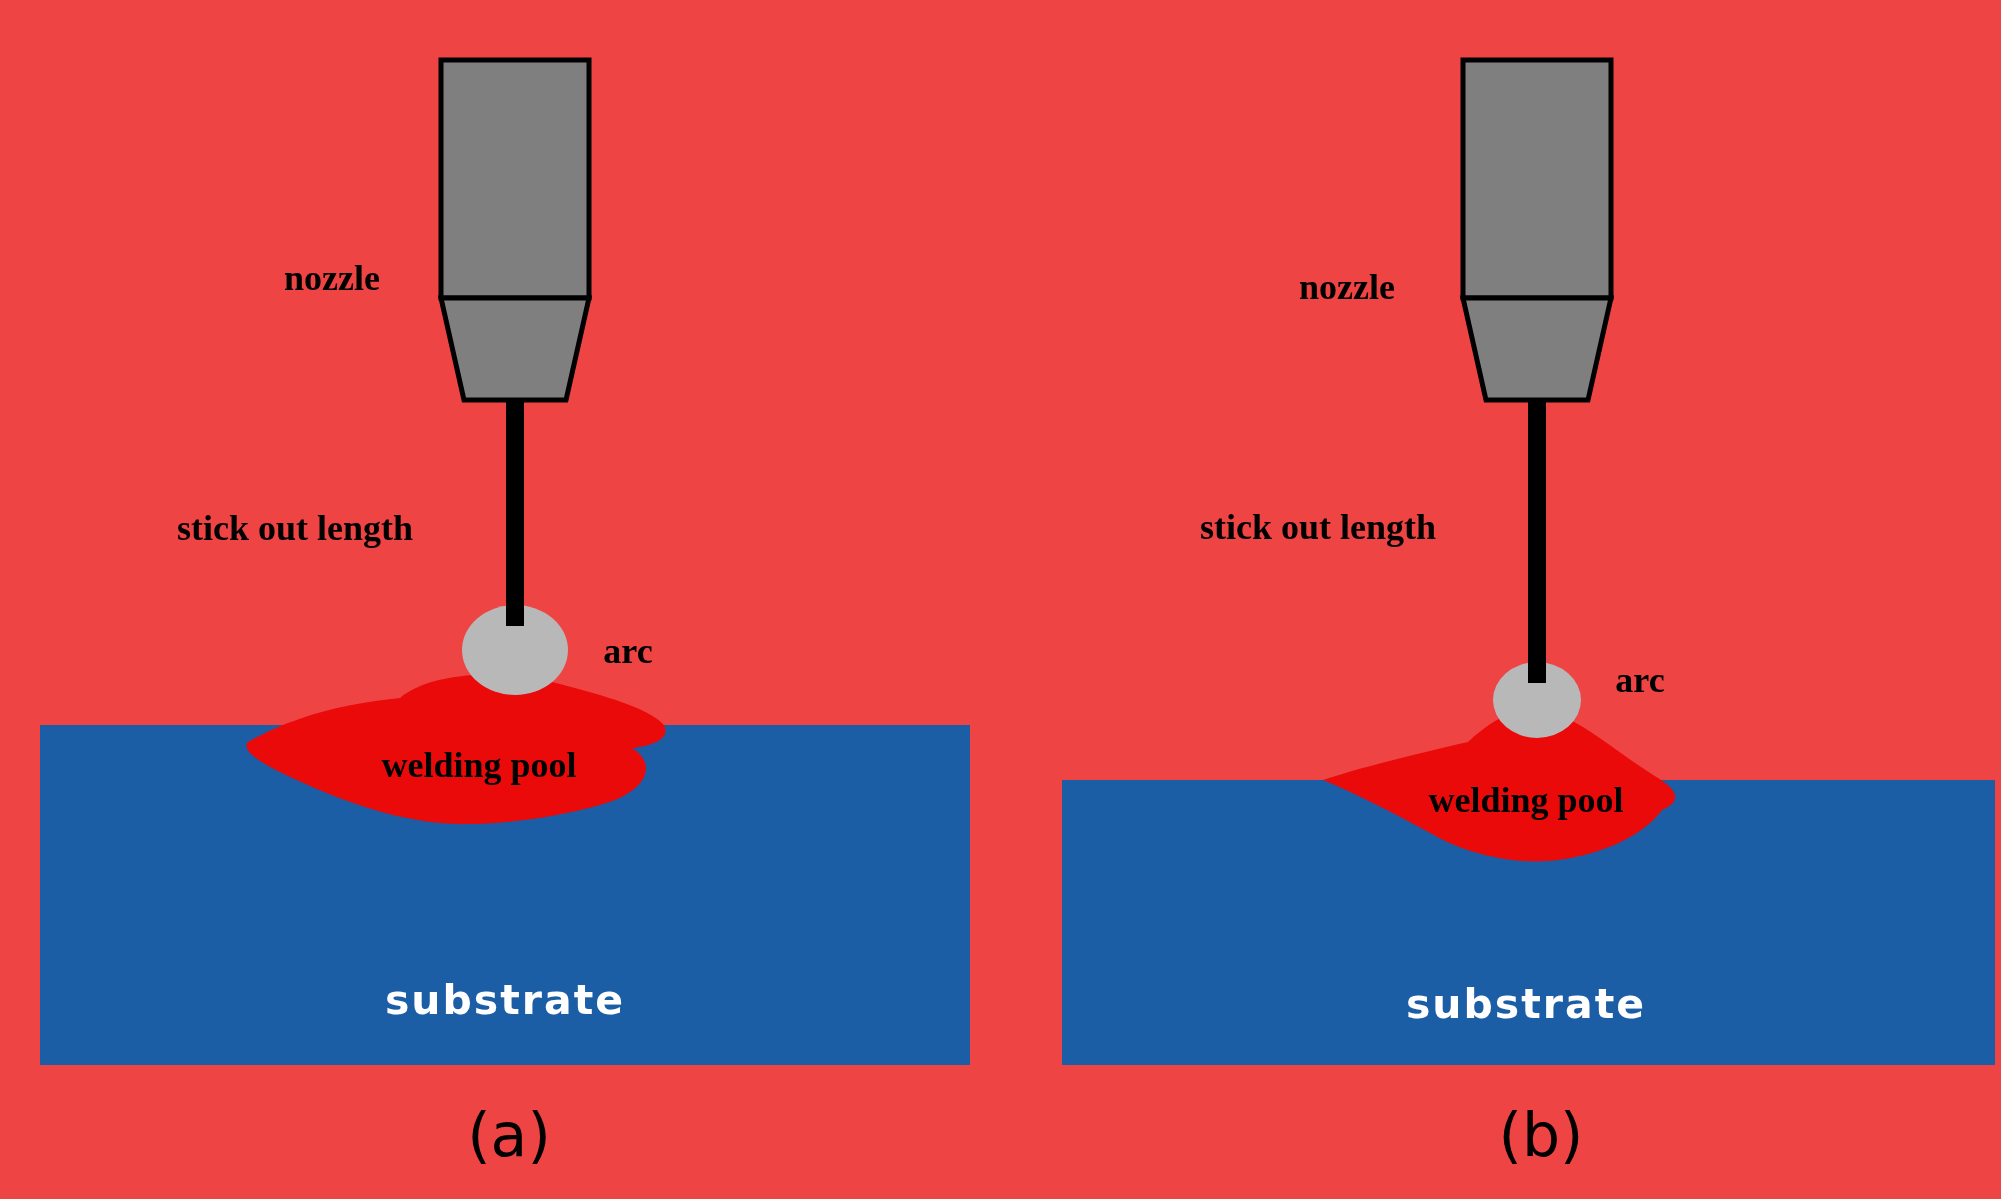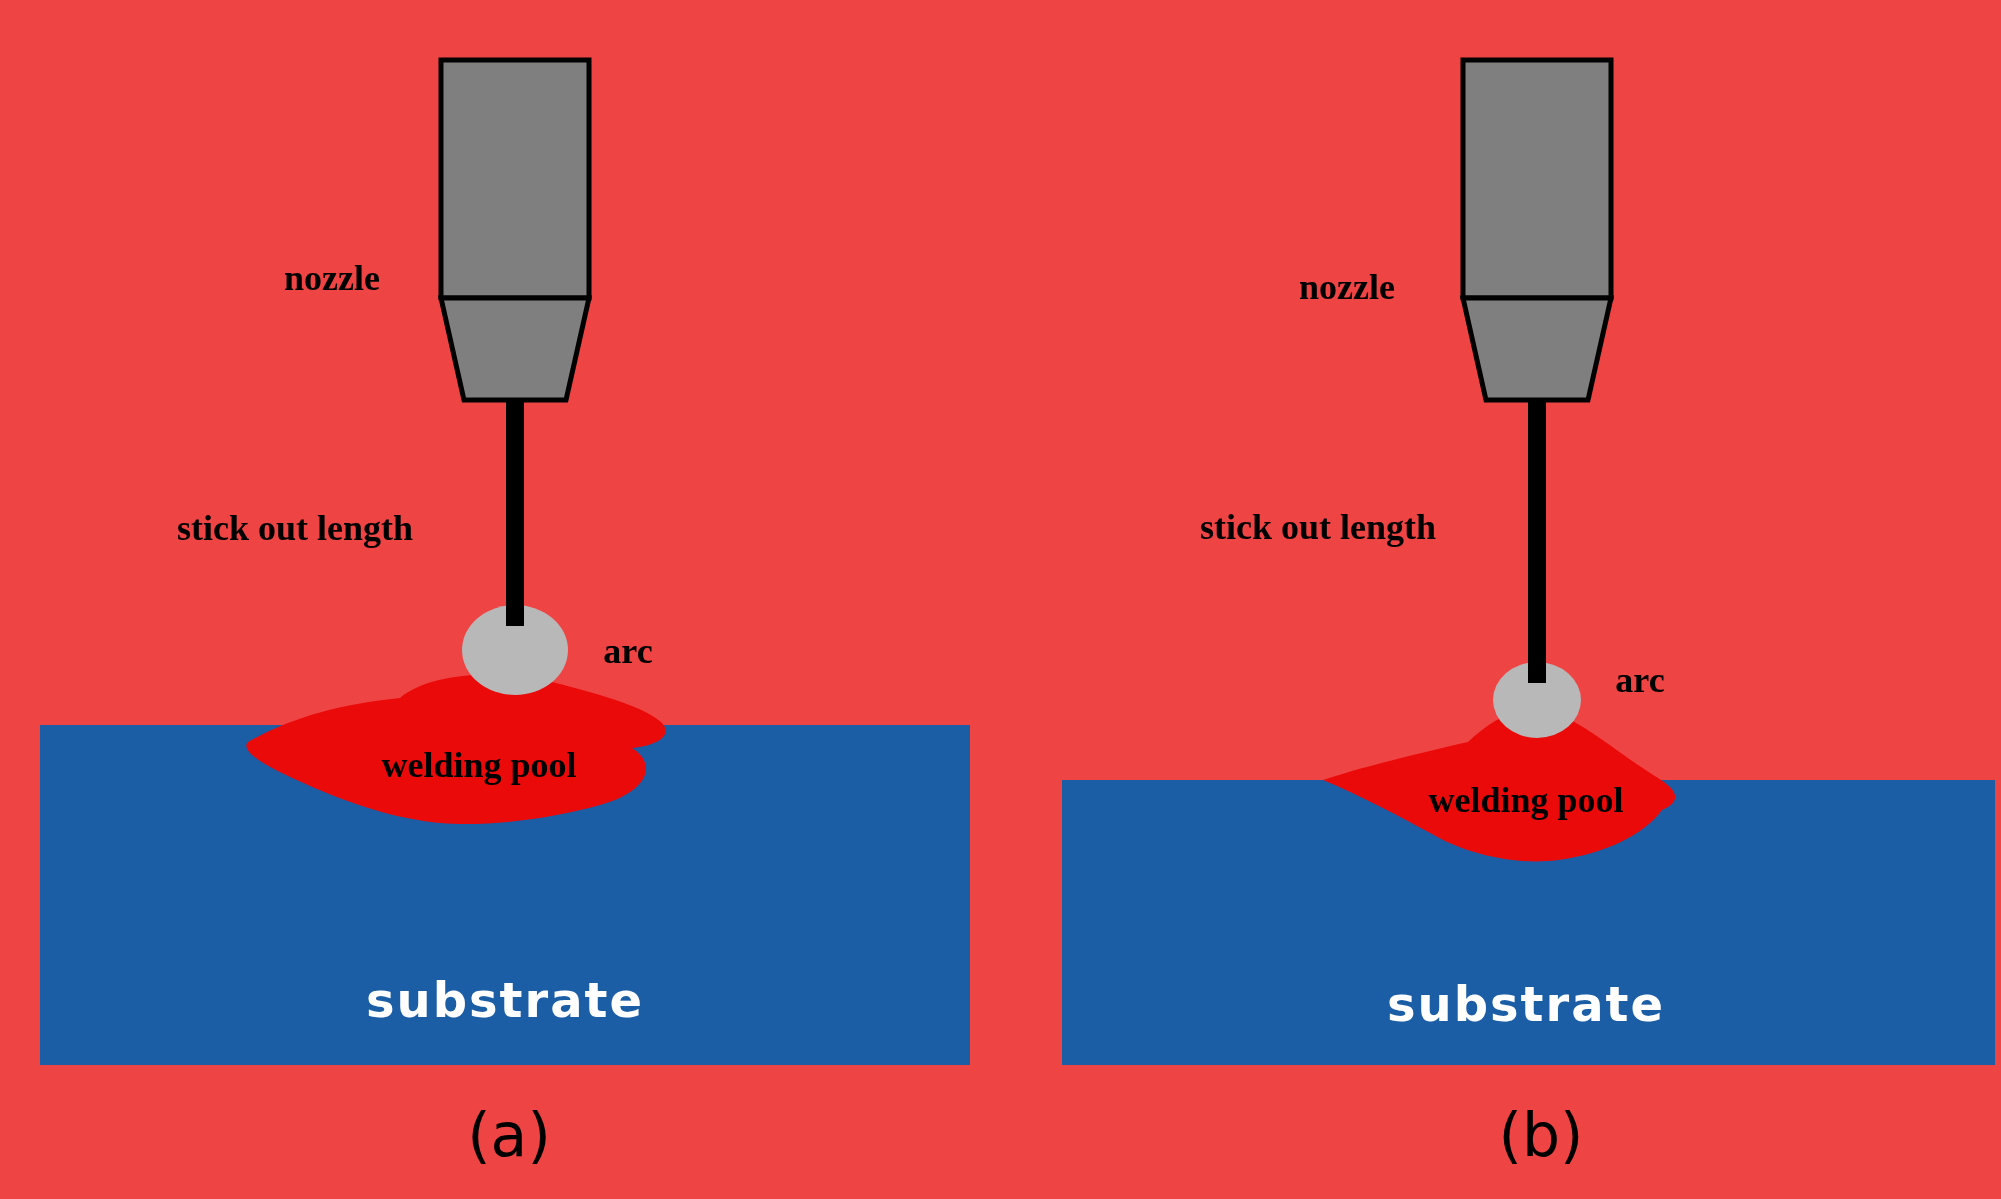--- a/index.html
+++ b/index.html
@@ -26,21 +26,21 @@
     white-space: nowrap;
     color: #000000;
     font-family: "Liberation Serif", serif;
     font-weight: bold;
     font-size: 36px;
     line-height: 1;
   }
   .label-substrate {
     font-family: "DejaVu Sans", sans-serif;
     font-weight: bold;
-    font-size: 48px;
+    font-size: 41px;
     color: #ffffff;
     letter-spacing: 2px;
   }
   .label-caption {
     font-family: "DejaVu Sans", sans-serif;
     font-weight: normal;
     font-size: 60px;
     color: #000000;
   }
 </style>

